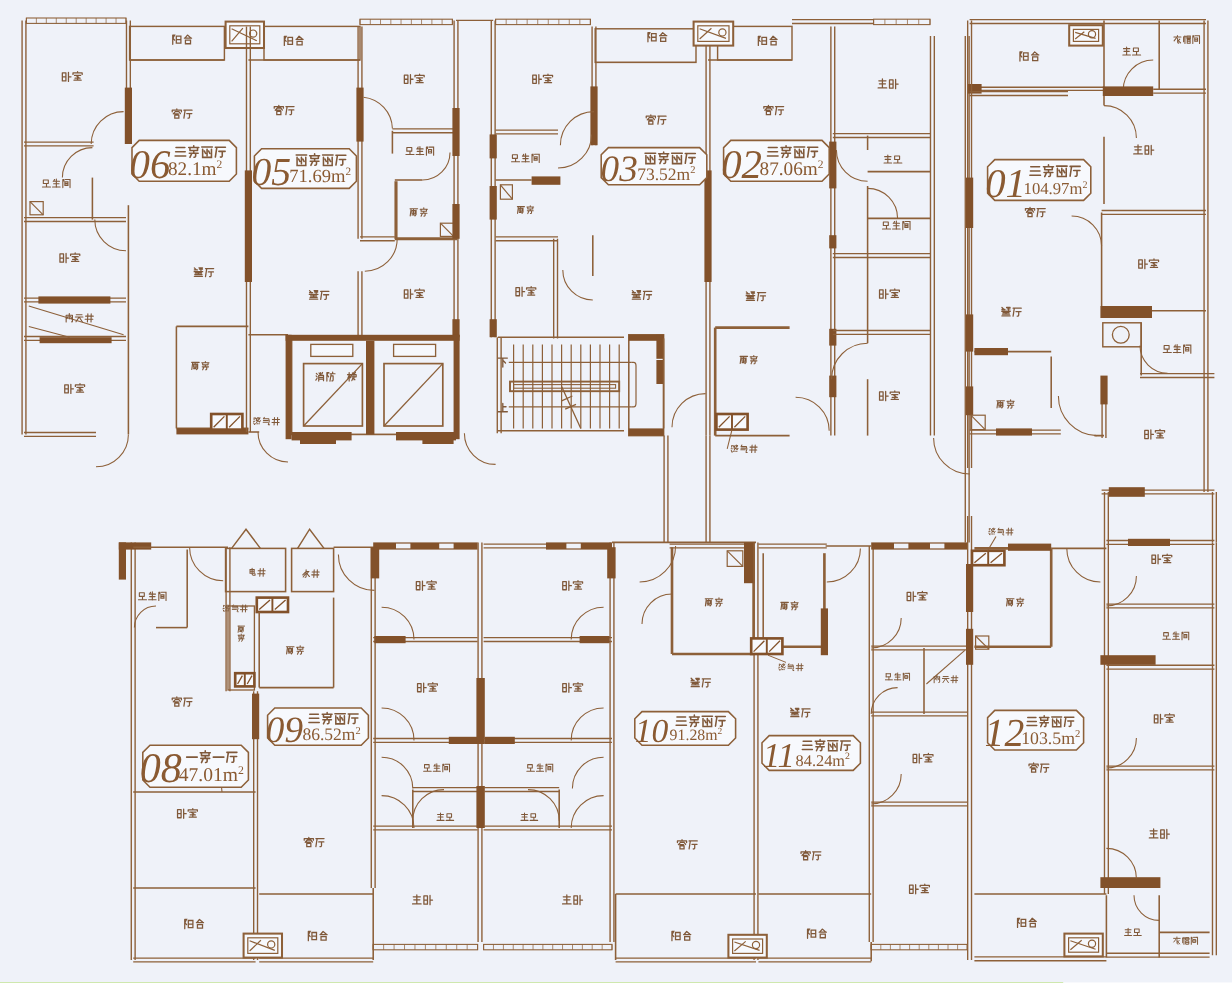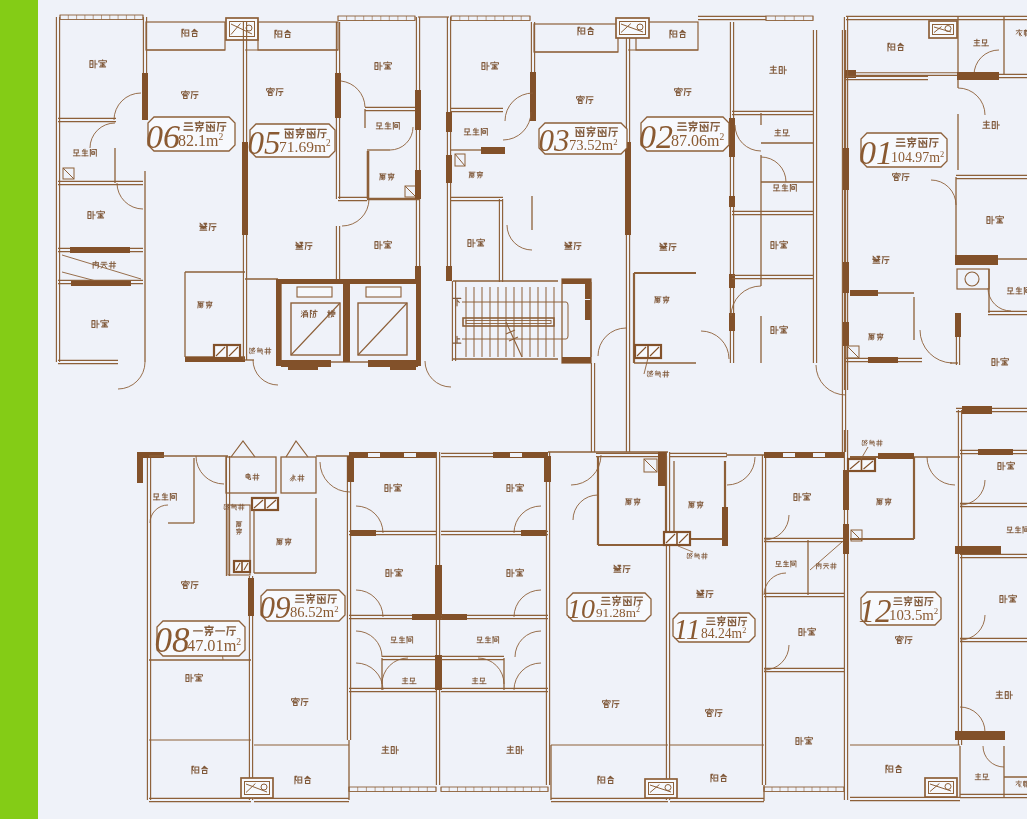--- a/index.html
+++ b/index.html
@@ -1,14 +1,14 @@
 <!DOCTYPE html>
 <html><head><meta charset="utf-8"><style>
 html,body{margin:0;padding:0;background:#ffffff;}
-#plan{width:886px;height:819px;position:relative;background:#84cc16;padding-left:38px;}
+#plan{width:886px;height:819px;position:relative;background:#84cc16;}
 text{font-family:"Liberation Serif",serif;}
 </style></head><body>
 <div id="plan"><svg width="1027" height="819" viewBox="0 0 1027 819">
 <defs>
 <g id="g5367">
           <path d="M1,1V9 M1,1H4.5 M4.5,1V9 M1,5H4.5 M1,9H4.5 M7,0.5V9.5 M7,5H9.5" stroke="#80593a" stroke-width="1.25" fill="none" stroke-linecap="round"></path>
         </g>
 <g id="g5ba4">
           <path d="M5,0V1.2 M0.5,1.2H9.5 M0.5,1.2V2.6 M9.5,1.2V2.6 M2,3.6H8 M3.5,3.6L6,5.4 M5,4.5V8.3 M2.5,6.3H7.5 M1.5,8.3H8.5" stroke="#80593a" stroke-width="1.25" fill="none" stroke-linecap="round"></path>
         </g>

